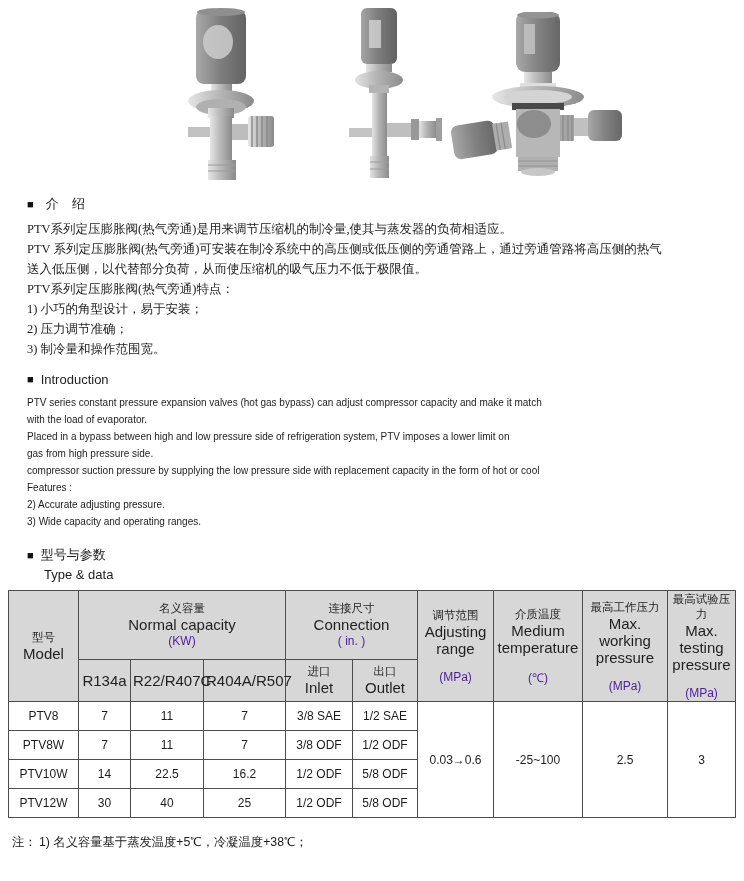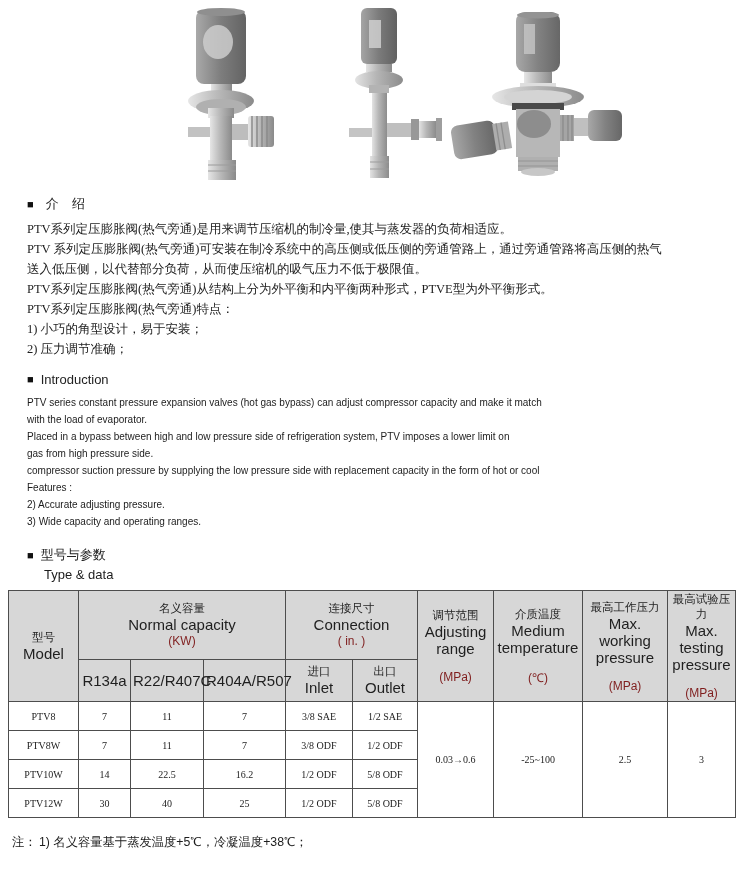--- a/index.html
+++ b/index.html
@@ -35,24 +35,24 @@
   }
   table.spec th, table.spec td {
     border:1px solid #4d4d4d; text-align:center; vertical-align:middle; padding:1px 2px;
   }
   thead th { background:#d7d7d7; font-weight:normal; }
   tr.hrow1 { height:62px; }
   tr.hrow2 { height:38px; }
   tbody tr { height:29px; }
   .h-cn  { font-size:11.5px; font-family:"Liberation Serif", serif; color:#1f1f1f; }
   .h-en  { font-size:15px; color:#1f1f1f; }
-  .h-unit{ font-size:12px; color:#7f1d1d; }
+  .h-unit{ font-size:12px; color:#4c1d95; }
   th.tall .h-unit { margin-top:13px; }
   th.grp .h-unit  { margin-top:1px; }
-  tbody td { font-size:10px; background:#ffffff;font-family:Liberation Serif, serif; }
+  tbody td { font-size:12px; background:#ffffff; }
 
   
   .notes { display:flex; margin:13px 0 0 12px; font-size:12.3px; }
   .notes-label { width:27px; flex:none; line-height:23px; }
   .notes-items > div { line-height:23px; white-space:nowrap; }
 </style>
 </head>
 <body>
 
 <div class="page">
@@ -157,24 +157,24 @@
   <div class="content">
 
     <div class="sec-title t-intro-cn">
       <span class="marker">■</span>
       <span>介 绍</span>
     </div>
     <div class="cn-lines">
       <div>PTV系列定压膨胀阀(热气旁通)是用来调节压缩机的制冷量,使其与蒸发器的负荷相适应。</div>
       <div>PTV 系列定压膨胀阀(热气旁通)可安装在制冷系统中的高压侧或低压侧的旁通管路上，通过旁通管路将高压侧的热气</div>
       <div>送入低压侧，以代替部分负荷，从而使压缩机的吸气压力不低于极限值。</div>
-      <div>PTV系列定压膨胀阀(热气旁通)从结构上分为外平衡和内平衡两种形式，PTVE型为外平衡形式。</div>
       <div>PTV系列定压膨胀阀(热气旁通)特点：</div>
       <div>1) 小巧的角型设计，易于安装；</div>
       <div>2) 压力调节准确；</div>
+      <div>3) 制冷量和操作范围宽。</div>
     </div>
 
     <div class="sec-title t-intro-en">
       <span class="marker">■</span>
       <span>Introduction</span>
     </div>
     <div class="en-lines">
       <div>PTV series constant pressure expansion valves (hot gas bypass) can adjust compressor capacity and make it match</div>
       <div>with the load of evaporator.</div>
       <div>Placed in a bypass between high and low pressure side of refrigeration system, PTV imposes a lower limit on</div>

